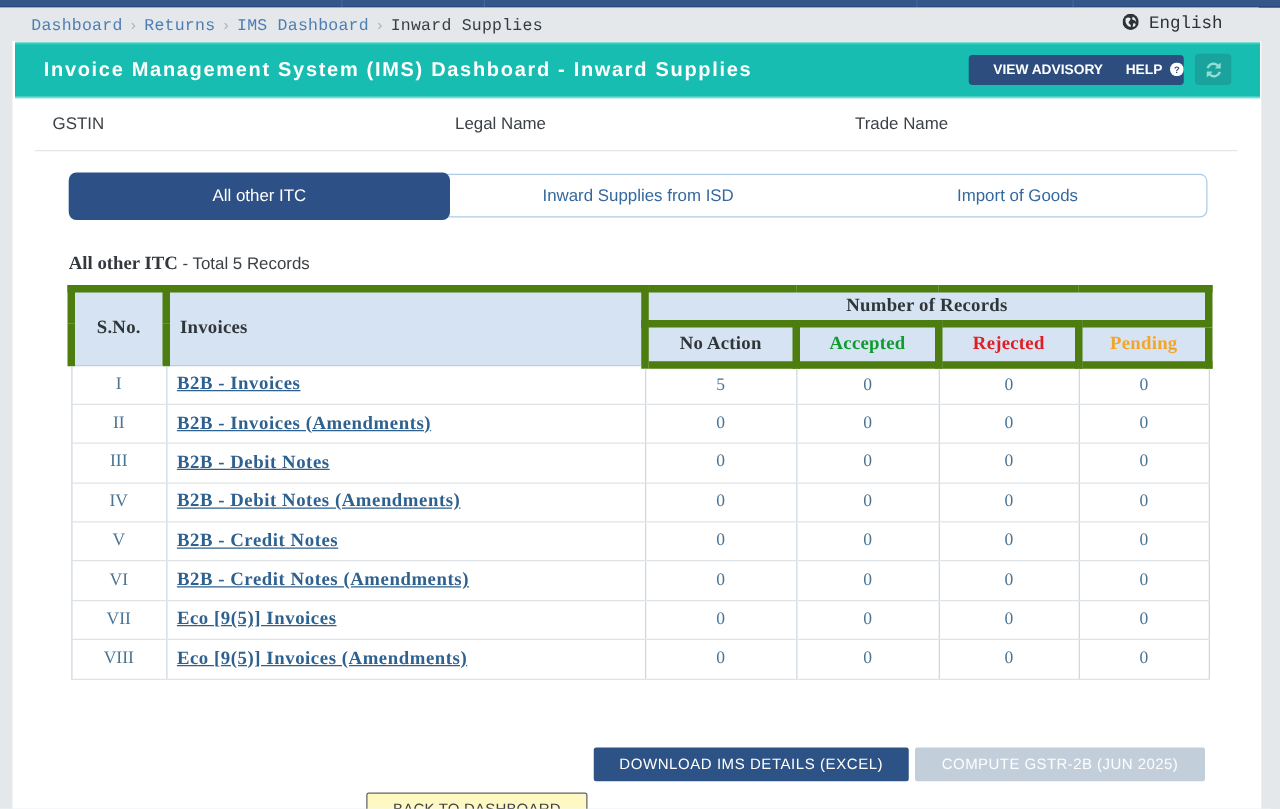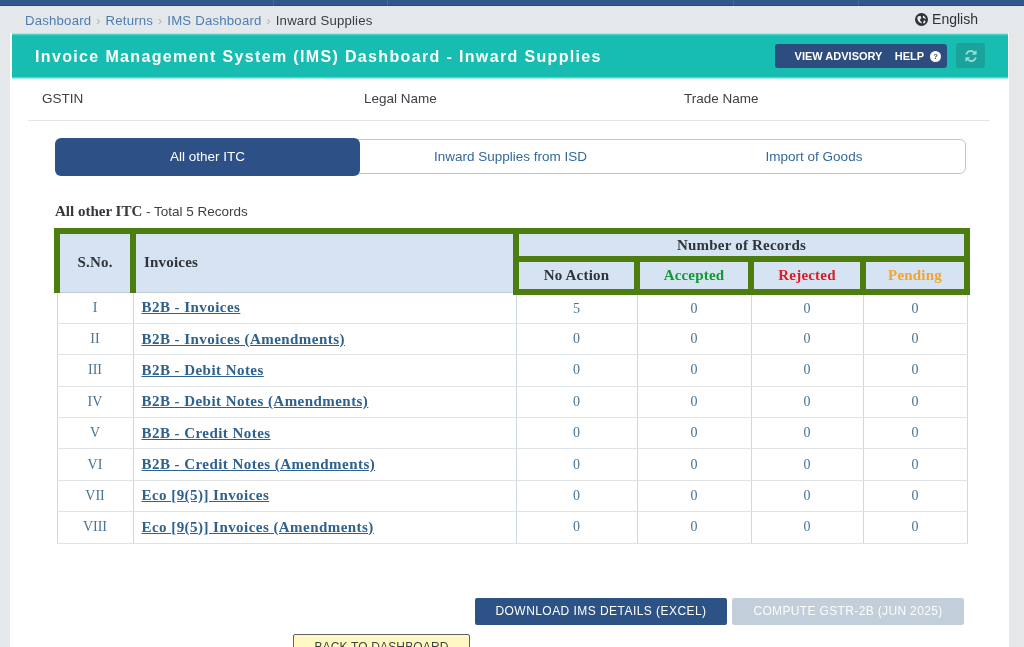--- a/index.html
+++ b/index.html
@@ -5,38 +5,38 @@
   * { margin:0; padding:0; box-sizing:border-box; }
   html,body { width:1024px; height:647px; overflow:hidden; }
   body { font-family:"Liberation Sans", sans-serif; background:#e4e8eb; position:relative; }
   .abs { position:absolute; }
 
   
   #topbar { left:0; top:0; width:1024px; height:6px; background:#33568b; border-bottom:1px solid #2a4674; }
   #topbar .sep { position:absolute; top:0; width:1px; height:6px; background:#44659a; }
 
   
-  #crumbbar { left:0; top:6px; width:1007px; height:27px; background:#e4e8eb; }
+  #crumbbar { left:0; top:6px; width:1007px; height:27px; background:#e4e8eb;font-family:Liberation Mono, monospace; }
   #crumbs { position:absolute; left:25px; top:7px; font-size:13.2px; color:#9aa0a6; letter-spacing:0.2px; }
   #crumbs a { color:#4d7db3; text-decoration:none; letter-spacing:0.2px; }
   #crumbs .s { color:#b0b4b9; margin:0 5px; font-size:12px; }
   #crumbs .cur { color:#383d42; }
   #lang { position:absolute; right:29px; top:5px; font-size:14px; color:#2d3238; }
 
   
   #page { left:10px; top:33px; width:999px; height:614px; background:#ffffff; }
 
   
   #teal { left:2px; top:0px; width:996px; height:47px;
           background:linear-gradient(180deg, #ddf6f3 0px, #49cfc4 1.5px, #16bdb0 3px, #16bdb0 43.5px, #7fdcd4 45px, #ffffff 46.5px); }
   #teal h1 { position:absolute; left:23px; top:1px; height:58px; line-height:46px; font-size:16px; font-weight:bold; color:#ffffff; letter-spacing:1.35px; }
   .tealbtn { position:absolute; top:11px; height:24px; background:#2d4d7e; color:#fff; border-radius:3px;
              font-size:11px; font-weight:bold; letter-spacing:0; text-align:center; line-height:24px; }
   #btn-adv { left:763px; width:127px; }
-  #btn-help { left:877px; width:58px; }
+  #btn-help { left:877px; width:58px;text-align:right; }
   #btn-refresh { position:absolute; left:944px; top:10px; width:29px; height:25px; background:#1aa39c; border-radius:3px; text-align:center; }
 
   
   .flabel { font-size:13.5px; color:#3c4146; }
   #divider1 { left:28px; top:120px; width:962px; height:1px; background:#e4e7ea; }
 
   
   #tabbox { left:55px; top:139px; width:911px; height:35px; border:1px solid #aecbe5; border-radius:6px; background:#fff; }
   #tab-active { position:absolute; left:-1px; top:-2.5px; width:305px; height:38px; background:#2d5086; border-radius:6px;
                 color:#fff; font-size:13.5px; text-align:center; line-height:38px; }

